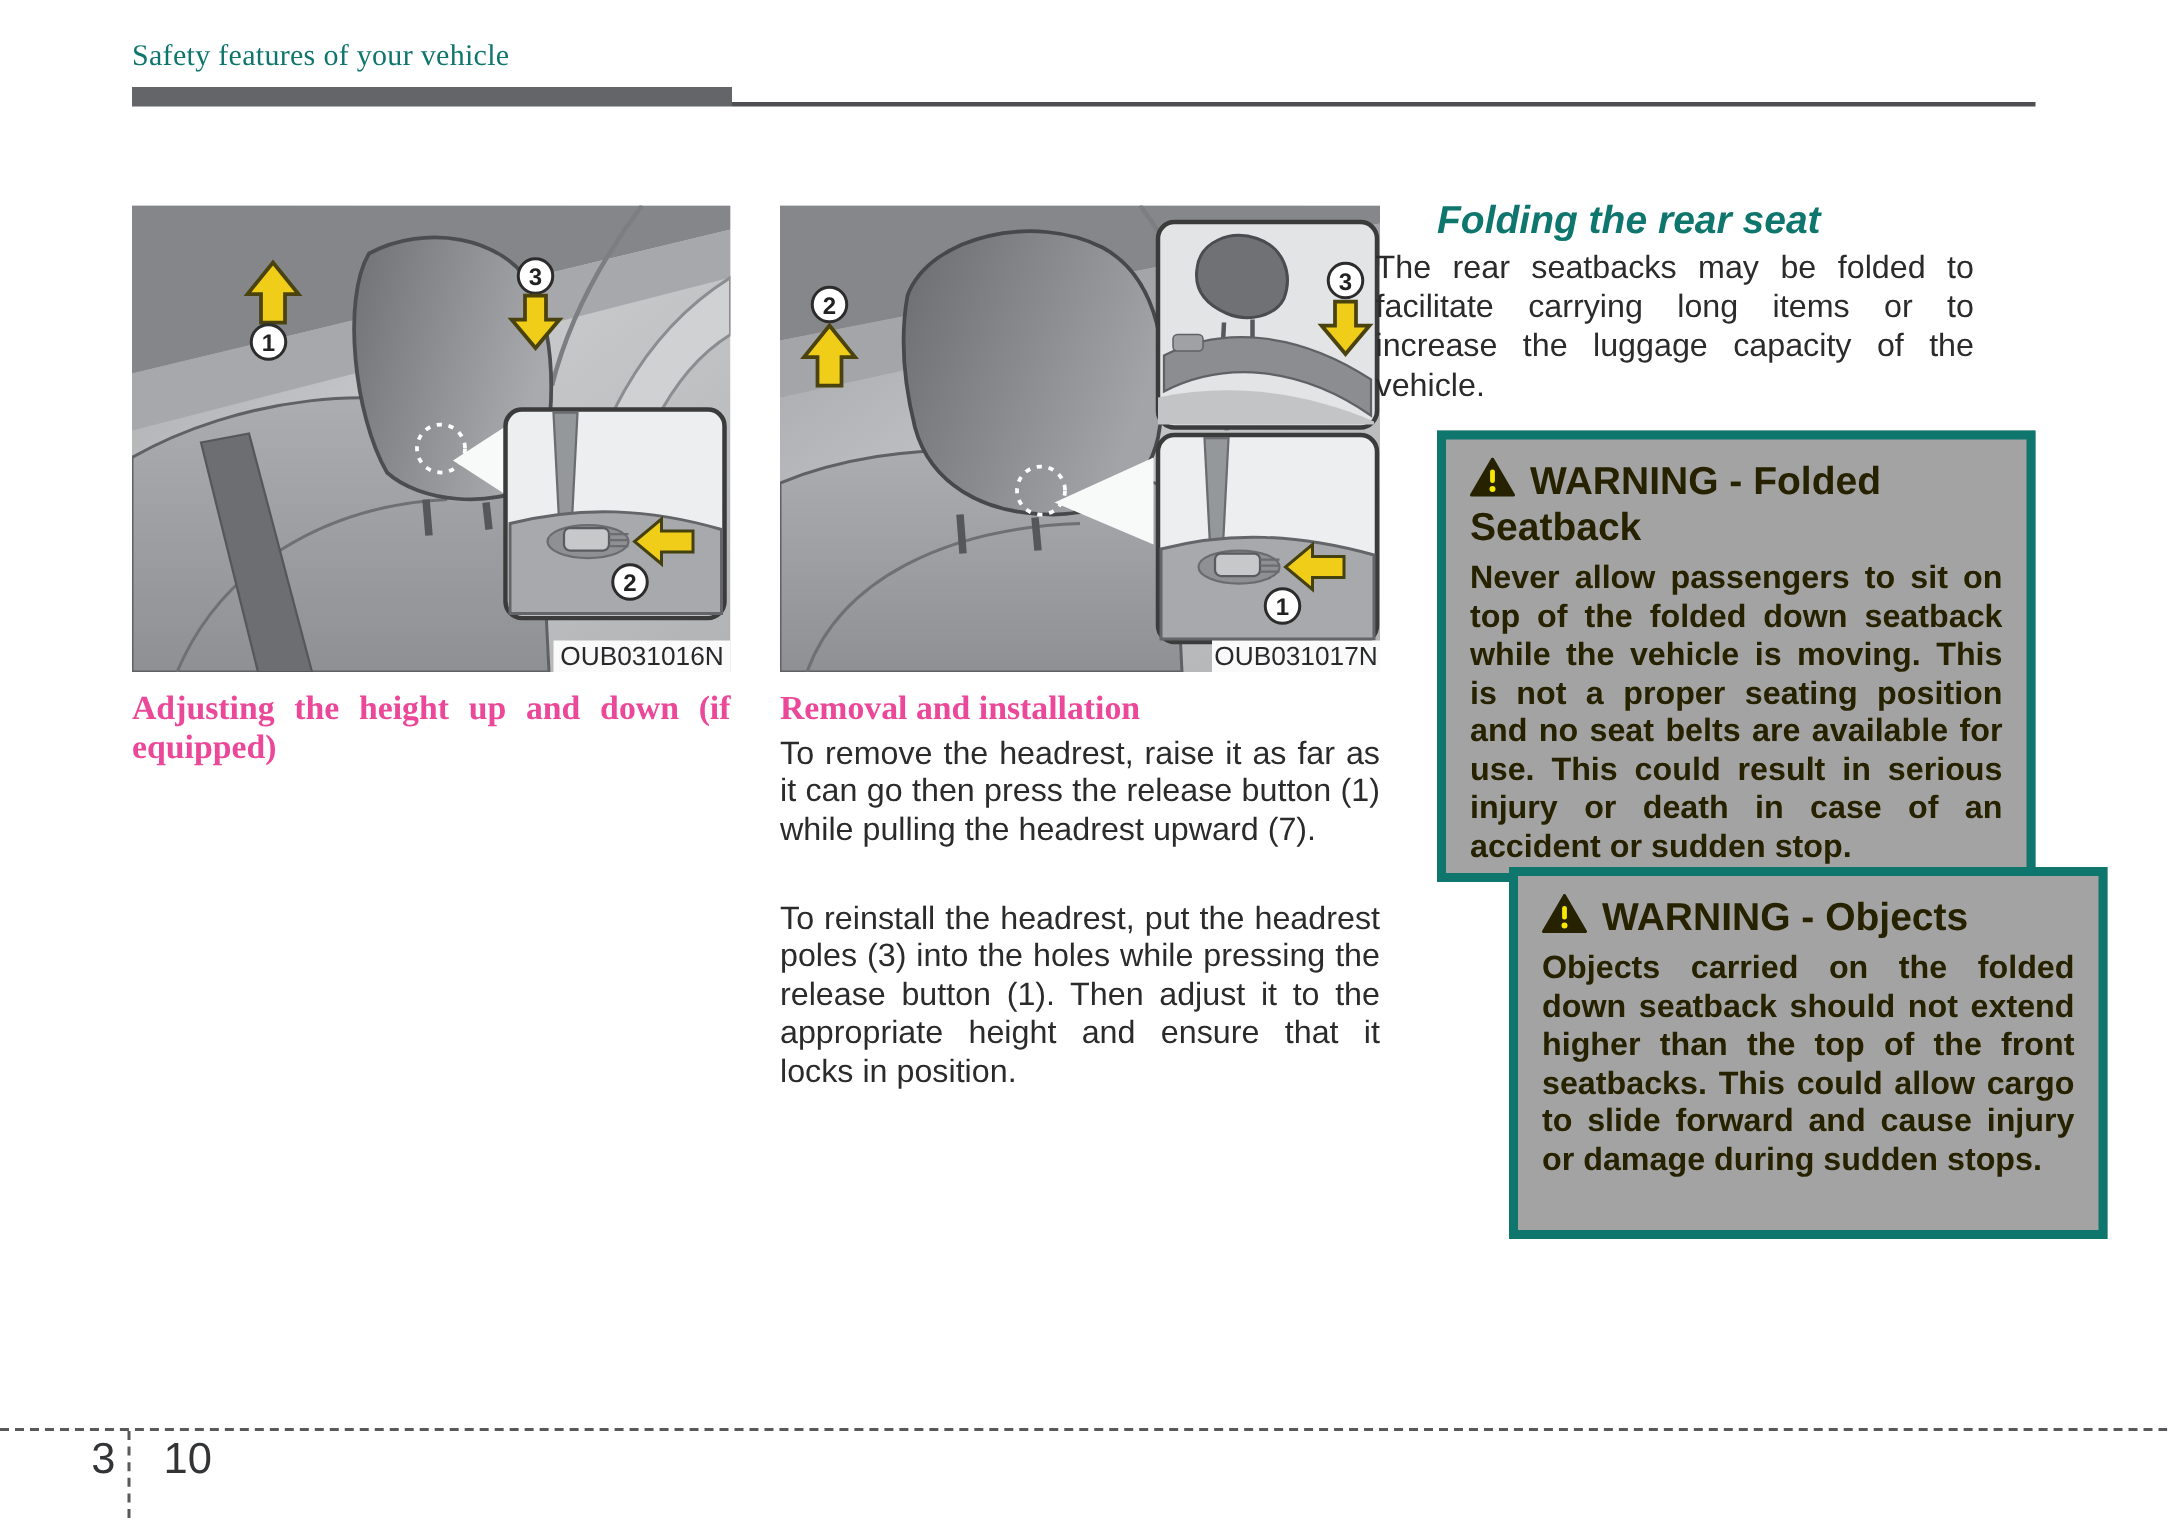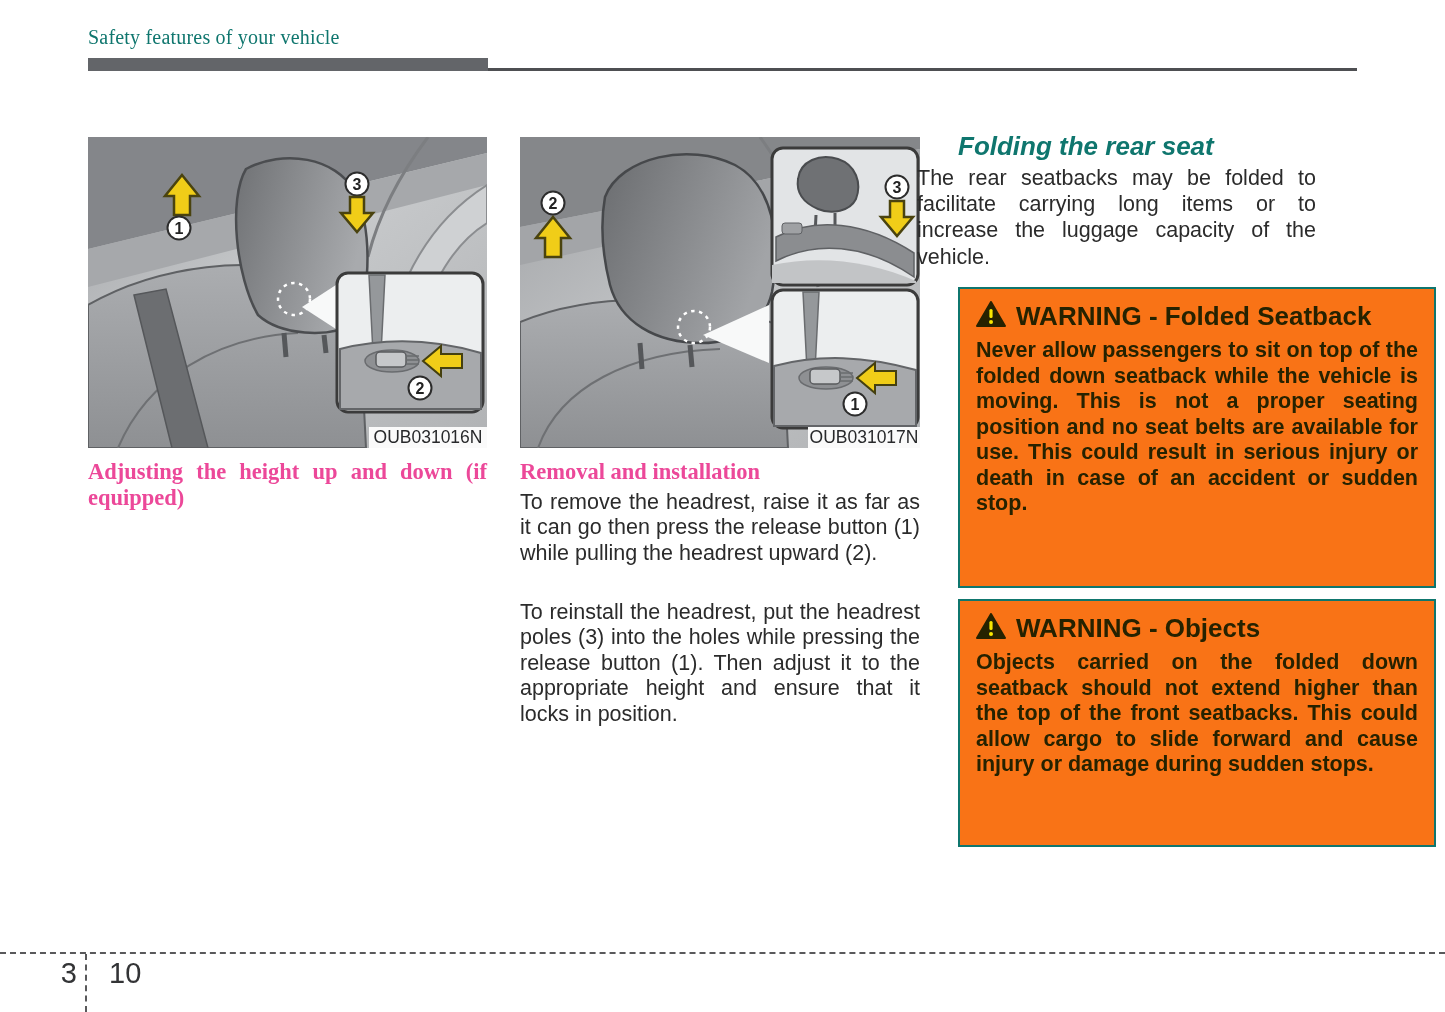--- a/index.html
+++ b/index.html
@@ -39,26 +39,26 @@
   #col2-body2 { left:520px; top:600px; width:400px; }
 
   #col3-head {
     position:absolute; left:958px; top:131px; width:399px;
     font-size:26px; font-weight:700; font-style:italic; color:#0f766e;
   }
   #col3-body { left:917px; top:165px; width:399px; line-height:26.2px; }
 
   
   .warning {
-    position:absolute; left:958px; width:478px;
-    background:#f97316; border:2px solid #0f766e;
+    position:absolute; left:958px; width:399px;
+    background:#a3a3a3; border:6px solid #0f766e;
     padding:12px 16px 10px 16px; overflow:hidden;
   }
   #warn1 { top:287px; height:301px; }
-  #warn2 { top:599px; height:248px; }
+  #warn2 { top:578px; height:248px;margin-left:48px; }
   .warn-title {
     font-size:26px; font-weight:700; color:#262200; line-height:31px; margin-bottom:6px;
   }
   .tri-icon { display:inline-block; vertical-align:-3px; margin-right:10px; }
   .warn-body {
     font-size:21.5px; font-weight:700; color:#262200;
     line-height:25.5px; text-align:justify; hyphens:none;
   }
 
   
@@ -183,21 +183,21 @@
         <text x="335" y="273" text-anchor="middle" font-size="16" font-weight="bold" fill="#222" font-family="Liberation Sans, sans-serif">1</text>
       </g>
       <rect x="288" y="290" width="112" height="21" fill="#fafafa"></rect>
       <text x="344" y="306" text-anchor="middle" font-size="17.5" fill="#28292b" font-family="Liberation Sans, sans-serif">OUB031017N</text>
     </svg>
   </figure>
 
   <h2 class="sec-head" id="col1-head">Adjusting the height up and down (if equipped)</h2>
 
   <h2 class="sec-head" id="col2-head">Removal and installation</h2>
-  <p class="body-text" id="col2-body1">To remove the headrest, raise it as far as it can go then press the release button (1) while pulling the headrest upward (2).</p>
+  <p class="body-text" id="col2-body1">To remove the headrest, raise it as far as it can go then press the release button (1) while pulling the headrest upward (7).</p>
   <p class="body-text" id="col2-body2">To reinstall the headrest, put the headrest poles (3) into the holes while pressing the release button (1). Then adjust it to the appropriate height and ensure that it locks in position.</p>
 
   <h2 id="col3-head">Folding the rear seat</h2>
   <p class="body-text" id="col3-body">The rear seatbacks may be folded to facilitate carrying long items or to increase the luggage capacity of the vehicle.</p>
 
   <div class="warning" id="warn1">
     <div class="warn-title">
       <svg class="tri-icon" width="30" height="27" viewBox="0 0 30 27">
         <path d="M15,1 L29,25 H1 Z" fill="#262200" stroke="#262200" stroke-width="2" stroke-linejoin="round"></path>
         <rect x="13.4" y="8" width="3.2" height="9" rx="1.5" fill="#F8E700"></rect>

